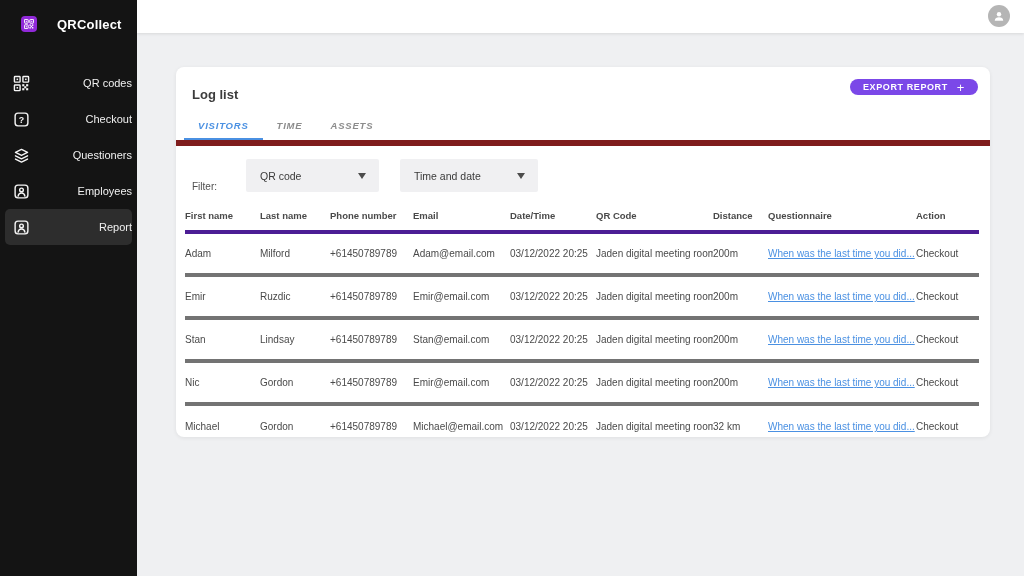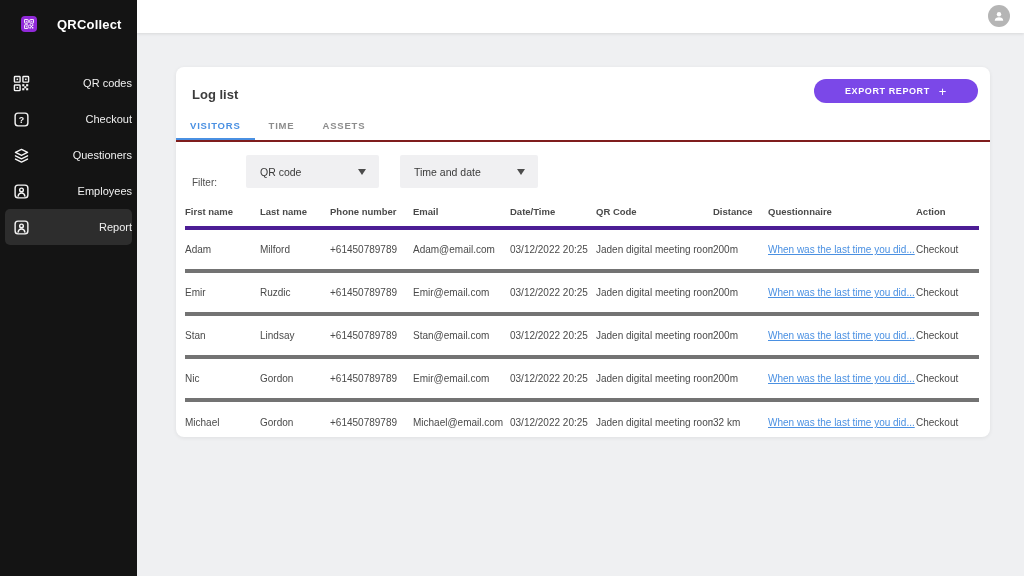--- a/index.html
+++ b/index.html
@@ -50,30 +50,30 @@
   .avatar svg { width: 16px; height: 16px; }
 
   
   .card {
     position: absolute; left: 176px; top: 67px; width: 814px; height: 370px;
     background: #fff; border-radius: 8px; box-shadow: 0 1px 4px rgba(0,0,0,.07);
   }
   .card-header { position: relative; padding: 18px 16px 0 16px; height: 45px; }
   .page-title { font-size: 13px; font-weight: bold; color: #3c3c3c; }
   .export-btn {
-    position: absolute; right: 12px; top: 12px; height: 24px;
+    position: absolute; right: 12px; top: 12px; height: 16px;
     border: none; border-radius: 14px; background: #7b48e8; color: #fff;
     font-family: inherit; font-size: 9px; font-weight: bold; letter-spacing: .6px;
-    padding: 0 31px; display: flex; align-items: center; gap: 9px; cursor: pointer;
+    padding: 0 13px; display: flex; align-items: center; gap: 9px; cursor: pointer;
   }
   .export-btn .plus { font-size: 13px; font-weight: normal; line-height: 1; }
 
   
   .tabs {
-    display: flex; padding-left: 0; border-bottom: 2px solid #7f1d1d;
+    display: flex; padding-left: 8px; border-bottom: 6px solid #7f1d1d; font-style: italic;
   }
   .tab {
     padding: 8px 14px 9px 14px; font-size: 9.5px; font-weight: bold;
     letter-spacing: .8px; color: #8c8c8c; cursor: pointer;
   }
   .tab.active { color: #4a90e2; box-shadow: inset 0 -2px 0 #4a90e2; }
 
   
   .filter-row {
     display: flex; align-items: flex-end; margin: 13px 16px 0 16px; gap: 21px;

